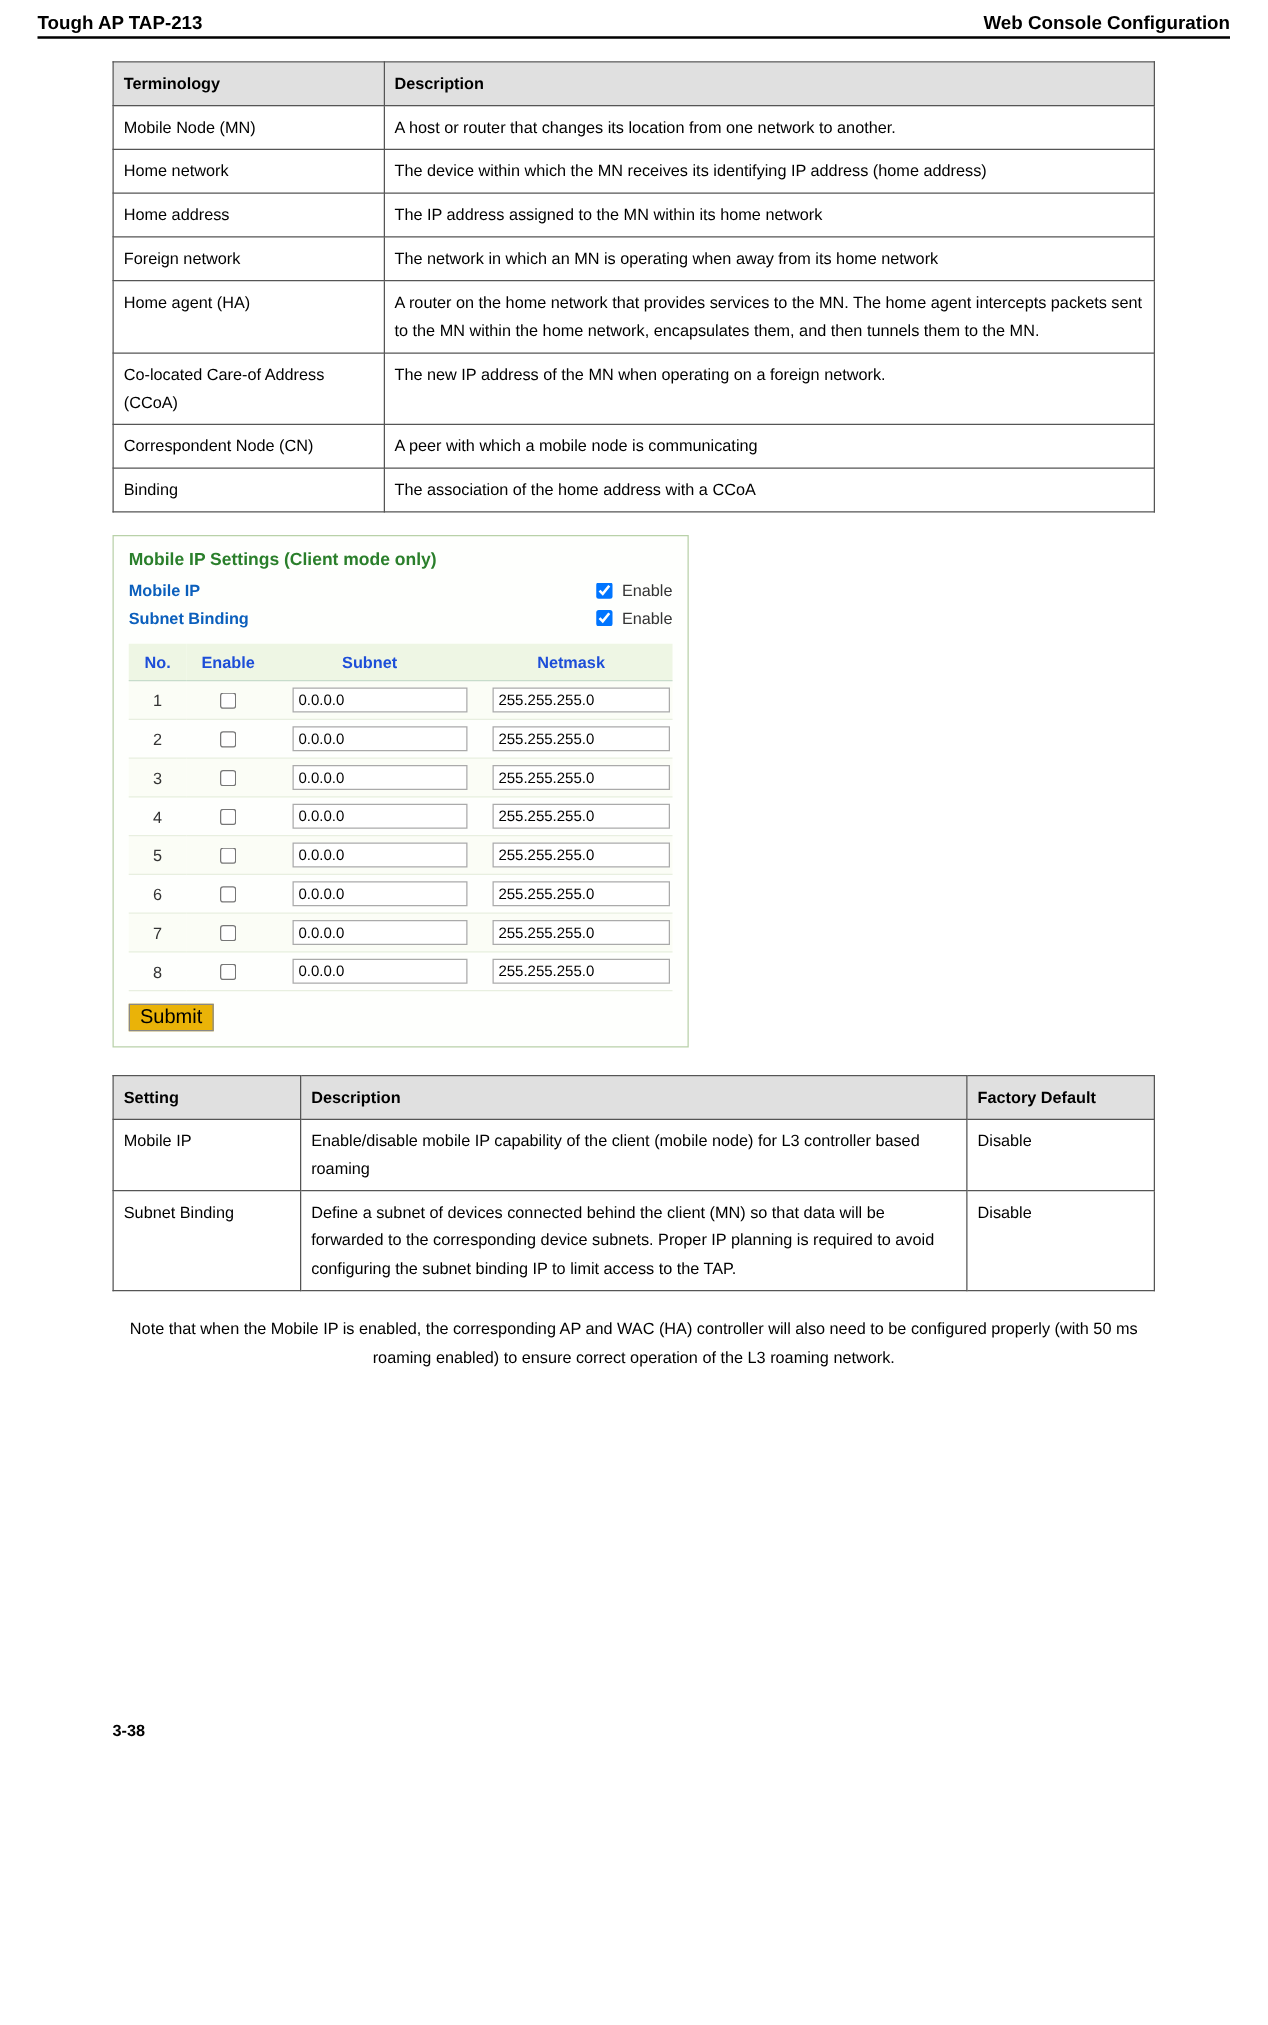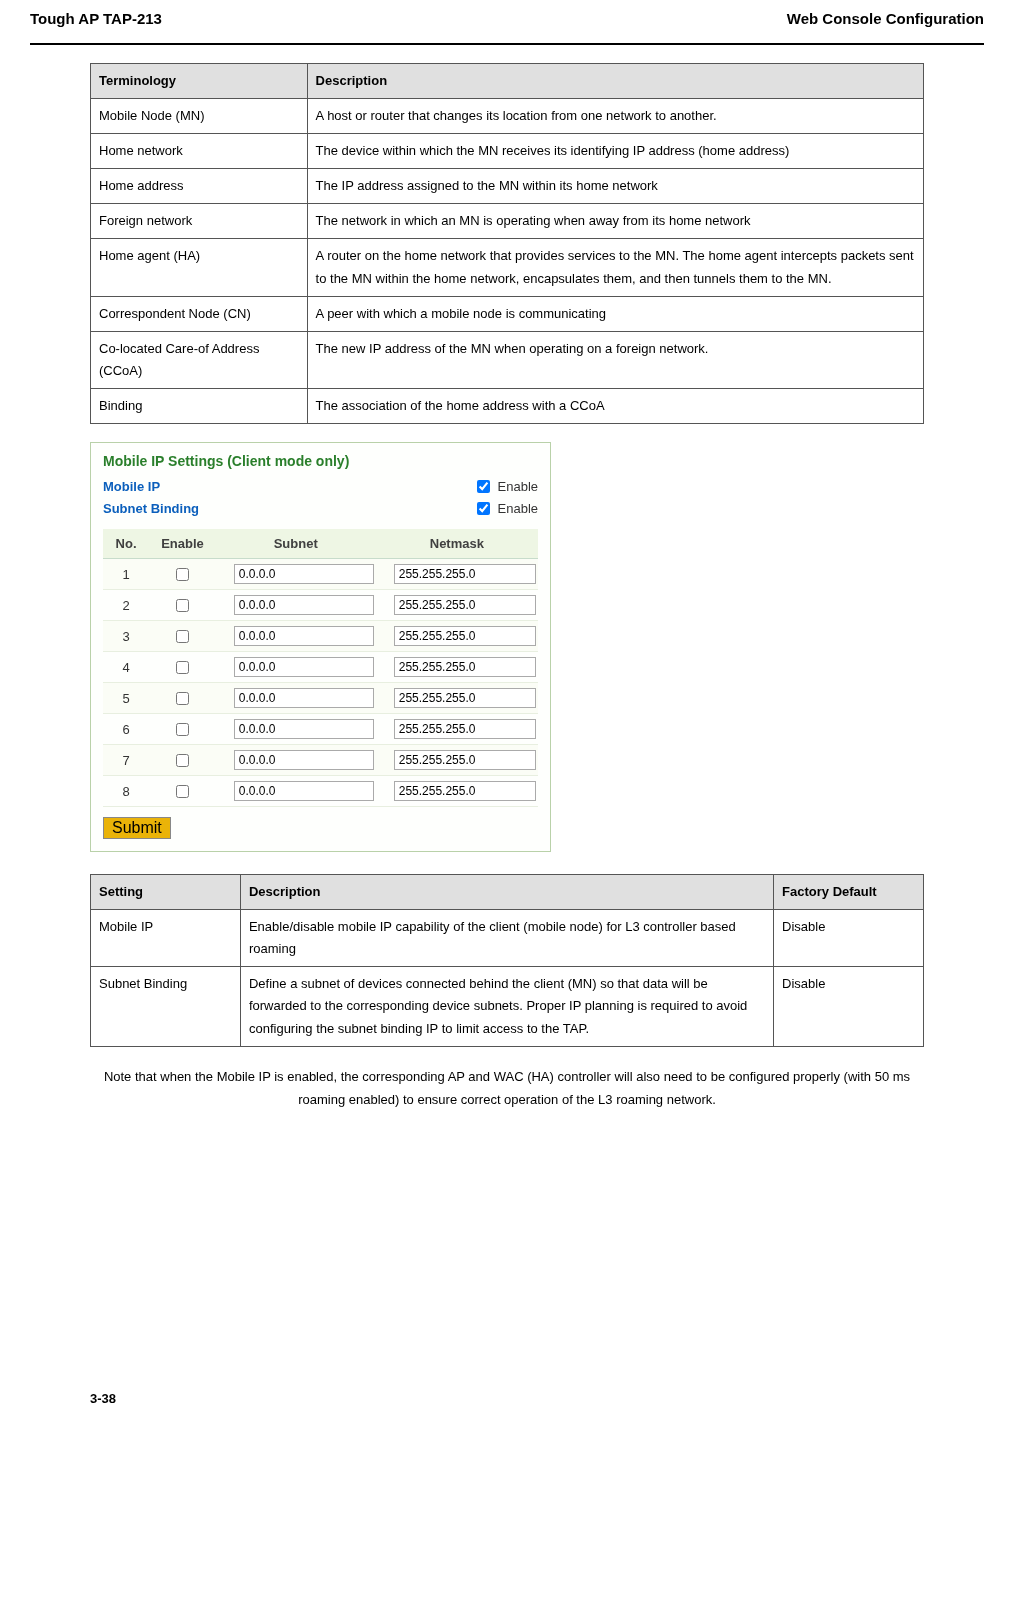--- a/index.html
+++ b/index.html
@@ -12,21 +12,21 @@
       width: 1014px;
       background: #fff;
     }
     .page {
       padding: 10px 30px 40px 30px;
     }
     .header-row {
       display: flex;
       justify-content: space-between;
       border-bottom: 2px solid #000;
-      padding-bottom: 16px;
+      padding-bottom: 2px;
       margin-bottom: 18px;
     }
     .header-left { font-weight: bold; font-size: 15px; }
     .header-right { font-weight: bold; font-size: 15px; }
     .content { padding: 0 60px; }
     table.term-table, table.setting-table {
       border-collapse: collapse;
       width: 100%;
       margin-bottom: 18px;
     }
@@ -71,21 +71,21 @@
     .enable-cb { margin-right: 8px; }
     .enable-text { color: #333; font-family: Arial, sans-serif; }
     .subnet-table {
       border-collapse: collapse;
       width: 100%;
       margin-top: 10px;
       font-family: Arial, sans-serif;
     }
     .subnet-table th {
       background: #eef6e4;
-      color: #404040;
+      color: #1d4ed8;
       font-weight: bold;
       border-bottom: 1px solid #c7dccb;
       padding: 7px 6px;
       font-size: 13px;
       text-align: center;
     }
     .subnet-table td {
       border-bottom: 1px solid #e8efe0;
       padding: 5px 6px;
       text-align: center;
@@ -162,26 +162,26 @@
           </tr>
           <tr>
             <td>Foreign network</td>
             <td>The network in which an MN is operating when away from its home network</td>
           </tr>
           <tr>
             <td>Home agent (HA)</td>
             <td>A router on the home network that provides services to the MN. The home agent intercepts packets sent to the MN within the home network, encapsulates them, and then tunnels them to the MN.</td>
           </tr>
           <tr>
+            <td>Co-located Care-of Address (CCoA)</td>
+            <td>The new IP address of the MN when operating on a foreign network.</td>
+          </tr>
+          <tr>
             <td>Correspondent Node (CN)</td>
             <td>A peer with which a mobile node is communicating</td>
-          </tr>
-          <tr>
-            <td>Co-located Care-of Address (CCoA)</td>
-            <td>The new IP address of the MN when operating on a foreign network.</td>
           </tr>
           <tr>
             <td>Binding</td>
             <td>The association of the home address with a CCoA</td>
           </tr>
         </tbody>
     </table>
 
     <div class="panel-wrap">
       <div class="panel-title">Mobile IP Settings  (Client mode only)</div>

